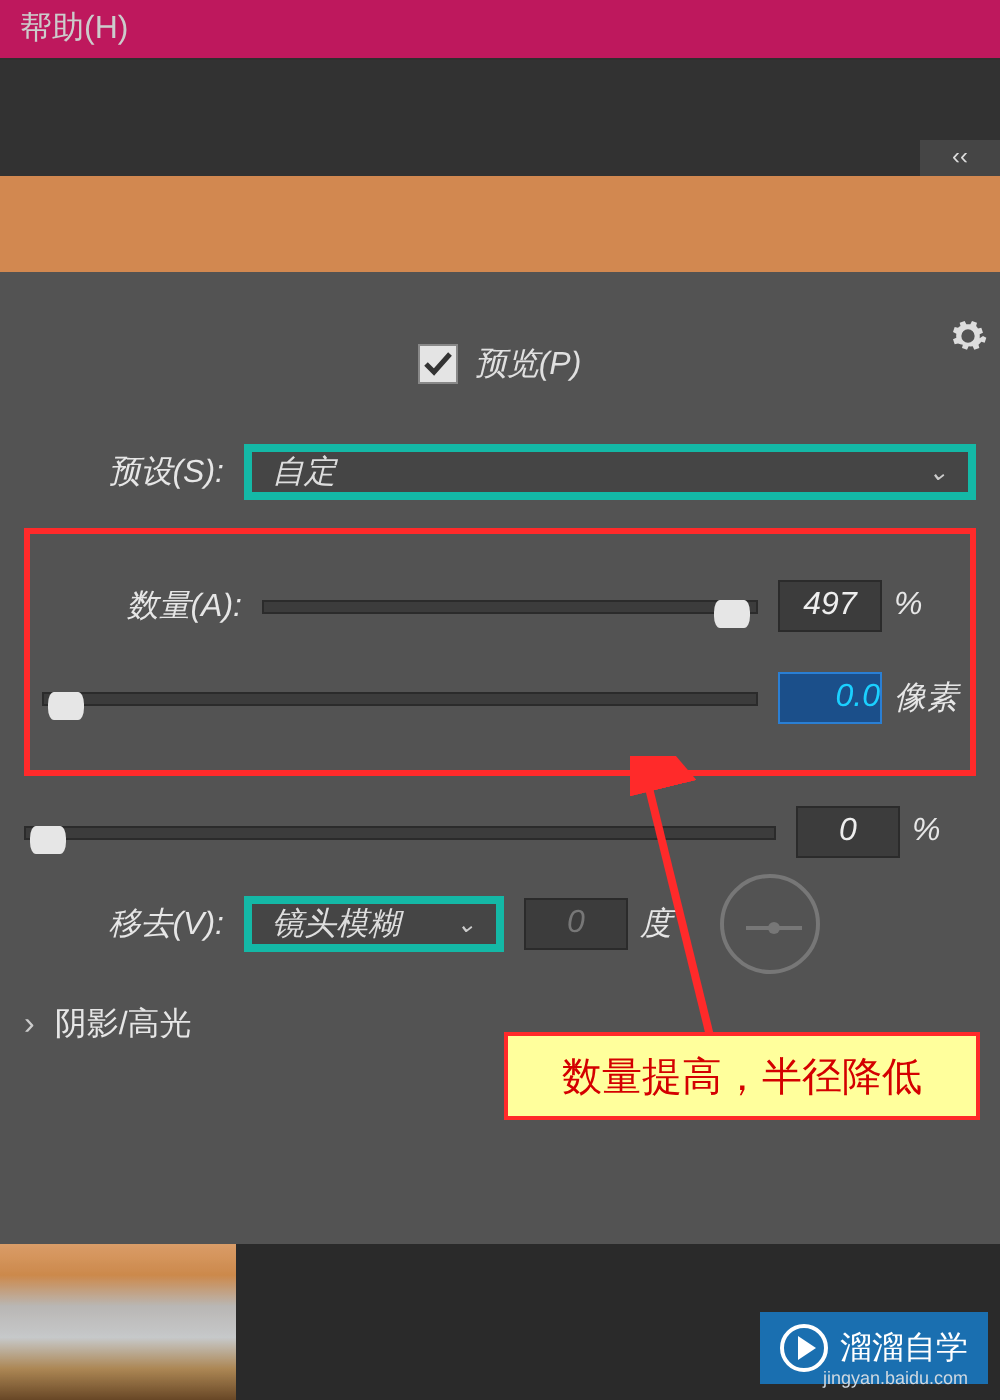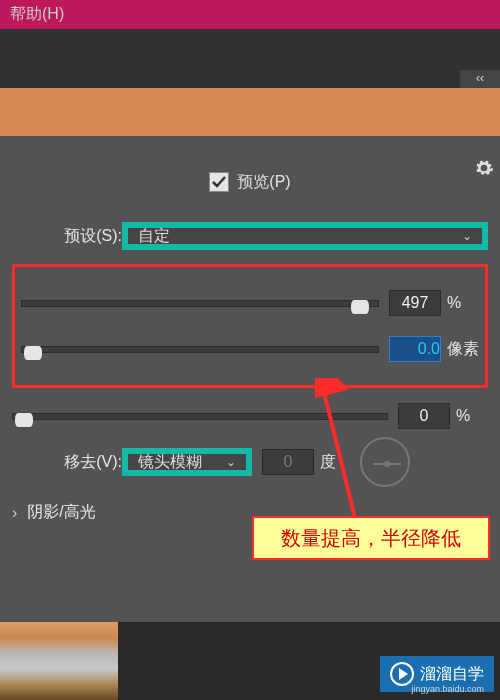--- a/index.html
+++ b/index.html
@@ -43,25 +43,26 @@
 .panel {
   background: #535353;
   padding: 18px 12px 10px 12px;
   position: relative;
 }
 .row {
   display: flex;
   align-items: center;
   margin: 10px 0;
   height: 36px;
+  font-style: italic;
 }
 .lbl {
   width: 110px;
   text-align: right;
-  padding-right: 0;
+  padding-right: 10px;
   color: #e6e6e6;
 }
 .preview-row {
   justify-content: center;
   margin-bottom: 18px;
 }
 .chk {
   width: 20px;
   height: 20px;
   background: #e4e4e4;
@@ -74,21 +75,21 @@
 .chk svg { width: 16px; height: 16px; }
 .gear {
   position: absolute;
   right: 6px;
   top: 22px;
   color: #ddd;
 }
 .gear svg { width: 20px; height: 20px; }
 .select {
   background: #454545;
-  border: 6px solid #14b8a6;
+  border: 4px solid #14b8a6;
   color: #ddd;
   height: 28px;
   display: flex;
   align-items: center;
   justify-content: space-between;
   padding: 0 10px;
   flex: 1;
 }
 .select .caret {
   font-size: 12px;
@@ -279,20 +280,21 @@
   <div class="row">
     <div class="lbl">预设(S):</div>
     <div class="select">
       <span>自定</span>
       <span class="caret">⌄</span>
     </div>
   </div>
 
   <div class="red-box">
     <div class="row">
+      <div class="lbl">数量(A):</div>
       <div class="slider-wrap">
         <div class="track">
             <div class="thumb" style="left:95%"></div>
           </div>
       </div>
       <div class="numbox">497</div>
       <div class="unit">%</div>
     </div>
     <div class="row">
       <div class="slider-wrap">

